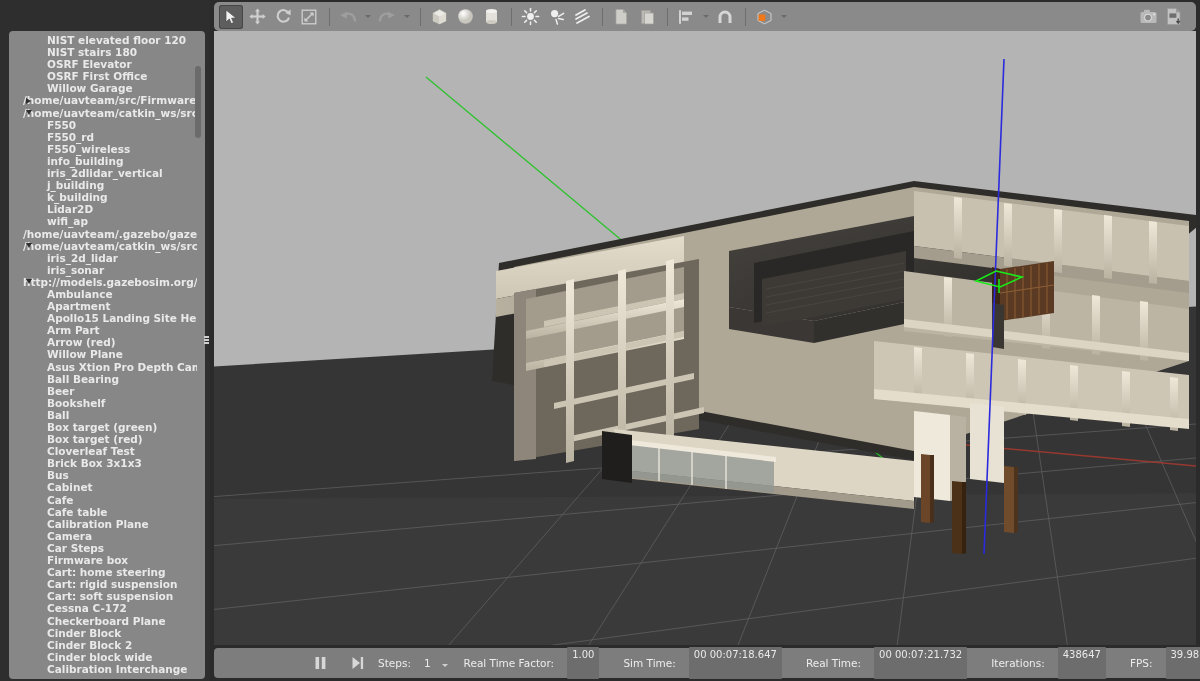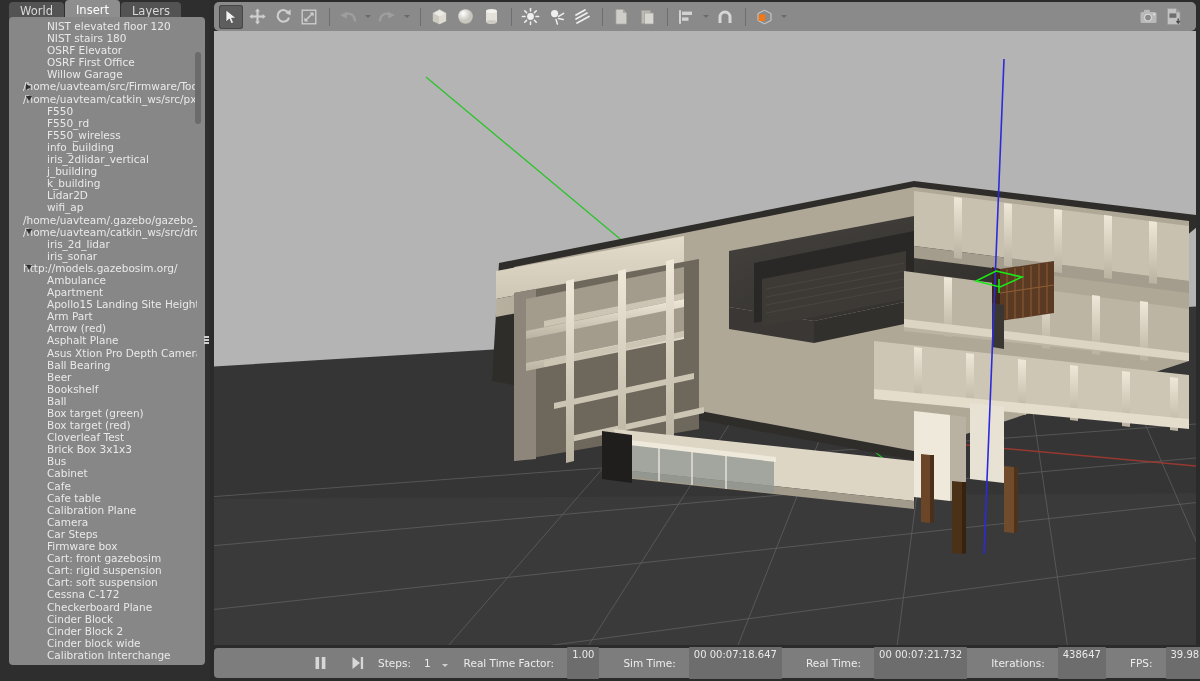--- a/index.html
+++ b/index.html
@@ -45,24 +45,25 @@
     cursor: default;
   }
   .tab.active {
     background: #8e8e8e;
     color: #ffffff;
     height: 22px;
     line-height: 21px;
   }
   #insert-panel {
     position: absolute;
-    top: 17px; left: 9px;
+    top: 31px; left: 9px;
     width: 196px; height: 648px;
     background: #878787;
     border-radius: 4px;
+    font-weight: bold;
   }
   #model-list {
     position: absolute;
     top: 3px; left: 2px;
     width: 186px; height: 643px;
     overflow: hidden;
   }
   .list-row {
     height: 12.1px;
     line-height: 12.1px;
@@ -225,25 +226,20 @@
     margin-left: 3px; margin-top: 4px;
   }
 </style>
 </head>
 <body>
 
 <div id="app">
 
   <div id="left-panel">
 
-    <div id="tab-bar">
-      <div class="tab">World</div>
-      <div class="tab active">Insert</div>
-      <div class="tab">Layers</div>
-    </div>
 
     <div id="insert-panel">
       <div id="model-list">
           <div class="list-row leaf">
             <span>NIST elevated floor 120</span>
           </div>
           <div class="list-row leaf">
             <span>NIST stairs 180</span>
           </div>
           <div class="list-row leaf">
@@ -316,21 +312,21 @@
           <div class="list-row leaf">
             <span>Apollo15 Landing Site Heightma...</span>
           </div>
           <div class="list-row leaf">
             <span>Arm Part</span>
           </div>
           <div class="list-row leaf">
             <span>Arrow (red)</span>
           </div>
           <div class="list-row leaf">
-            <span>Asphalt Plane</span>
+            <span>Willow Plane</span>
           </div>
           <div class="list-row leaf">
             <span>Asus Xtion Pro Depth Camera</span>
           </div>
           <div class="list-row leaf">
             <span>Ball Bearing</span>
           </div>
           <div class="list-row leaf">
             <span>Beer</span>
           </div>
@@ -370,21 +366,21 @@
           <div class="list-row leaf">
             <span>Camera</span>
           </div>
           <div class="list-row leaf">
             <span>Car Steps</span>
           </div>
           <div class="list-row leaf">
             <span>Firmware box</span>
           </div>
           <div class="list-row leaf">
-            <span>Cart: front gazebosim</span>
+            <span>Cart: home steering</span>
           </div>
           <div class="list-row leaf">
             <span>Cart: rigid suspension</span>
           </div>
           <div class="list-row leaf">
             <span>Cart: soft suspension</span>
           </div>
           <div class="list-row leaf">
             <span>Cessna C-172</span>
           </div>

